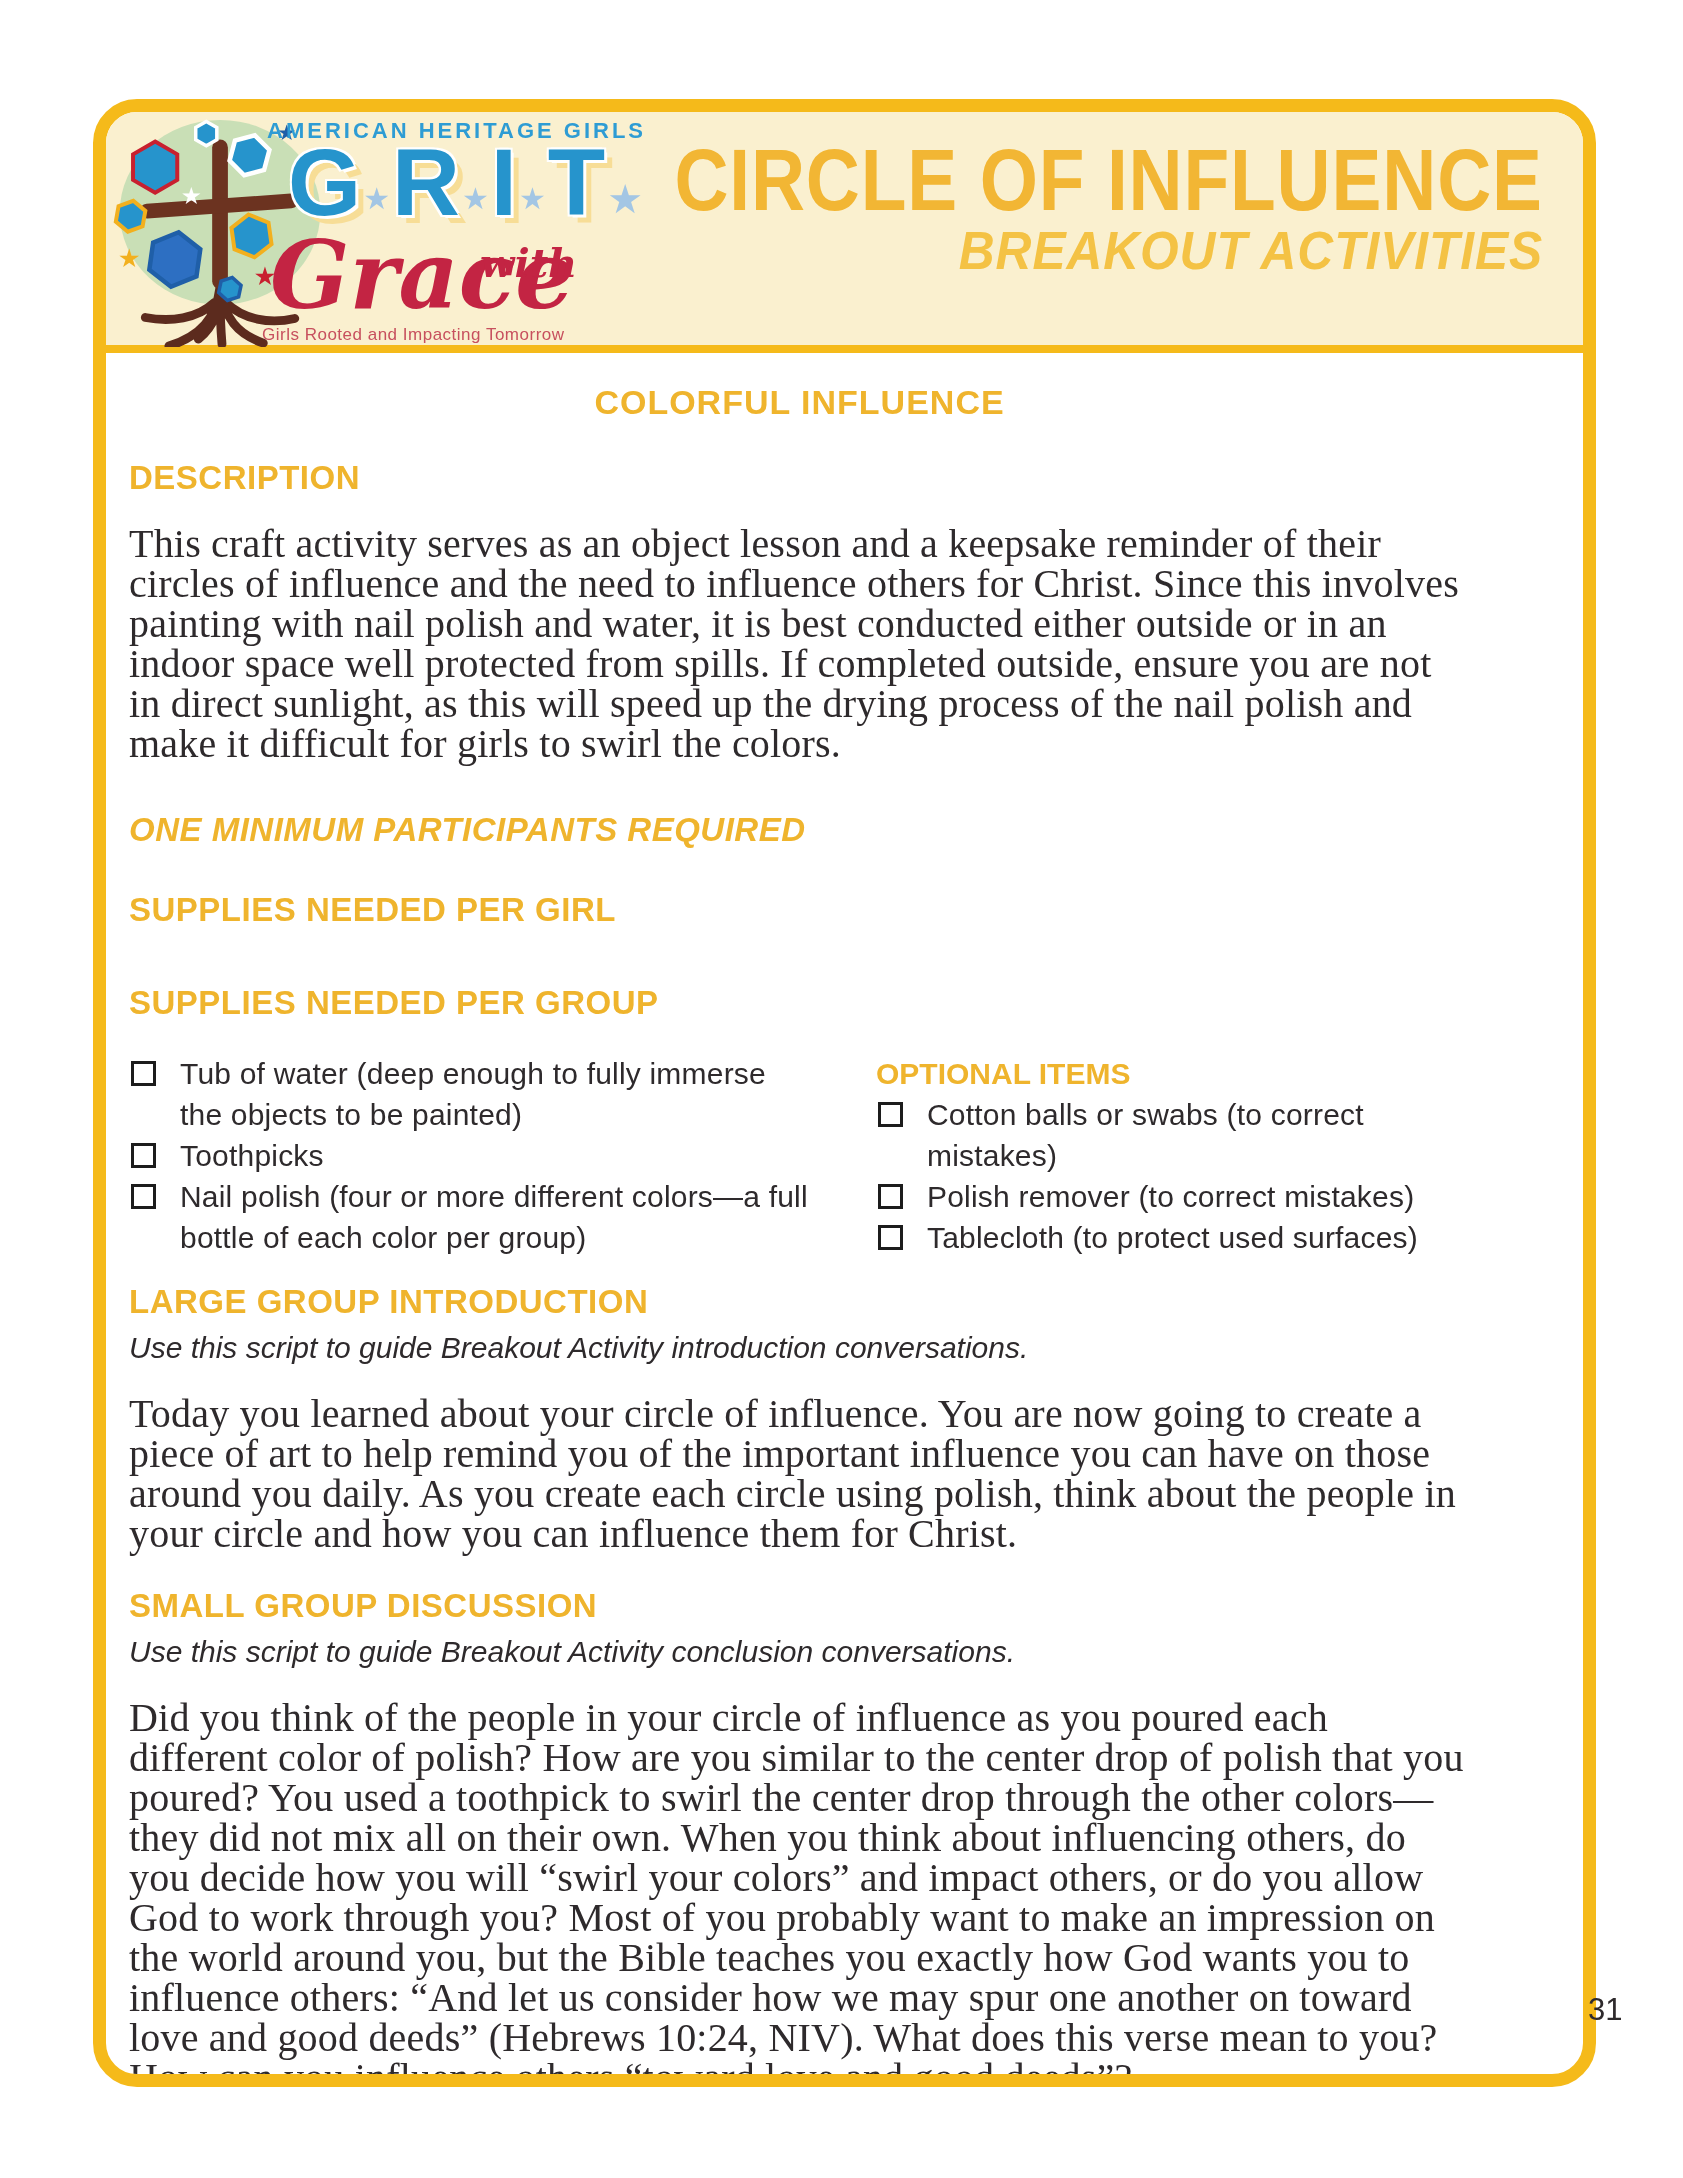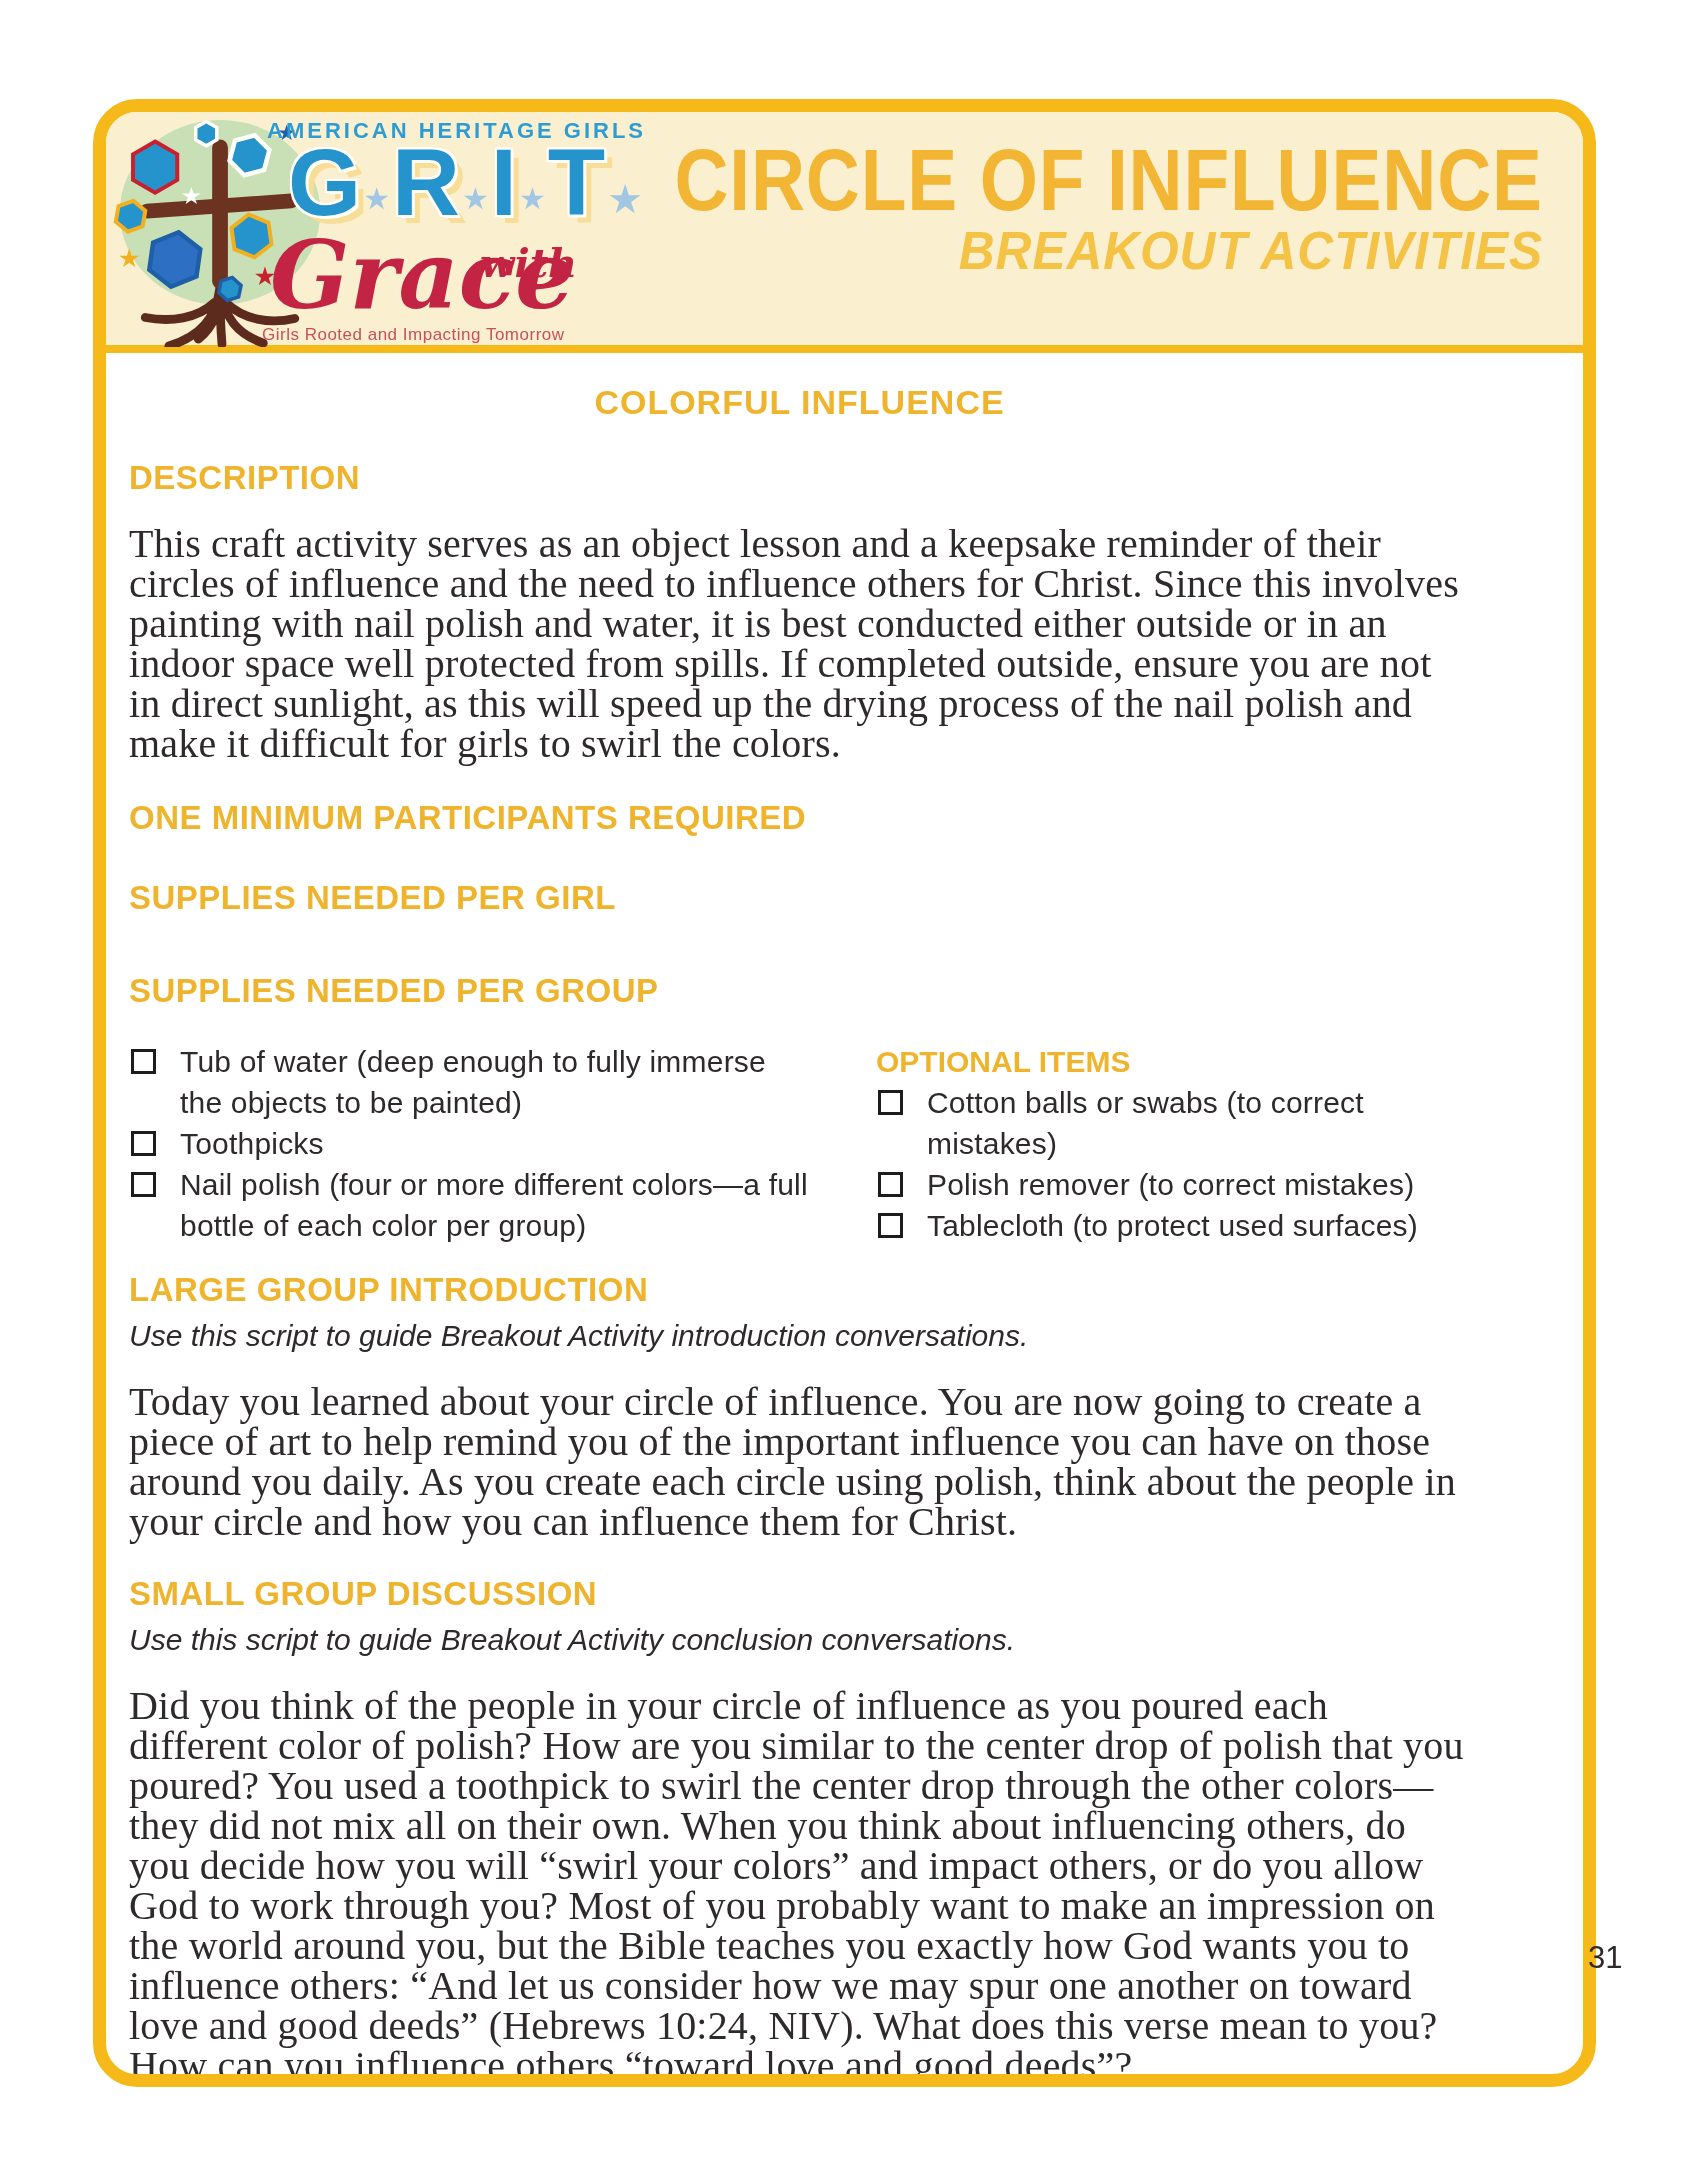--- a/index.html
+++ b/index.html
@@ -57,39 +57,39 @@
   .content { position:absolute; top:241px; left:0; right:0; bottom:0; padding:0 113px 0 23px; }
   .activity-title {
     margin:30px 0 0; text-align:center; font-size:34px; font-weight:bold;
     letter-spacing:1px; color:#EFB42D;
   }
   .sec-head {
     font-size:33px; font-weight:bold; color:#EFB42D; letter-spacing:0.5px; line-height:40px;
     margin:0;
   }
   .mt-desc { margin-top:36px; }
-  .mt-part { margin-top:34px; }
+  .mt-part { margin-top:46px;font-style:italic; }
   .mt-girl { margin-top:40px; }
   .mt-group { margin-top:53px; }
   .mt-lgi { margin-top:24px; }
   .mt-sgd { margin-top:32px; }
   p.body { margin:26px 0 0; font-size:40px; line-height:40px; letter-spacing:0.2px;font-family:Liberation Serif, serif; }
   .note { margin:6px 0 0; font-style:italic; font-size:30px; line-height:40px; }
   .checklist { margin-top:32px; }
   .chk-row { display:flex; align-items:flex-start; font-size:30px; line-height:41px; letter-spacing:0.2px; }
   .cb {
     width:19px; height:19px; border:3.5px solid #1C1C1C; flex:none;
     margin:8px 24px 0 2px; background:#fff;
   }
   .columns { display:flex; margin-top:30px; }
   .col-left { width:747px; flex:none; }
   .col-left .chk-row > span { max-width:634px; }
   .col-right { flex:1; }
   .opt-head { font-size:30px; font-weight:bold; color:#EFB42D; line-height:41px; margin:0; }
-  .page-number { position:absolute; left:1588px; top:1940px; font-size:31px; color:#2E2A2C; }
+  .page-number { position:absolute; left:1588px; top:1992px; font-size:31px; color:#2E2A2C; }
 </style>
 </head>
 <body>
 
 <div class="frame">
 
   <div class="header">
 
     <svg class="tree-logo" width="236" height="233" viewBox="0 0 240 237">
       <ellipse cx="118" cy="100" rx="102" ry="94" fill="#C9DFB6"></ellipse>

